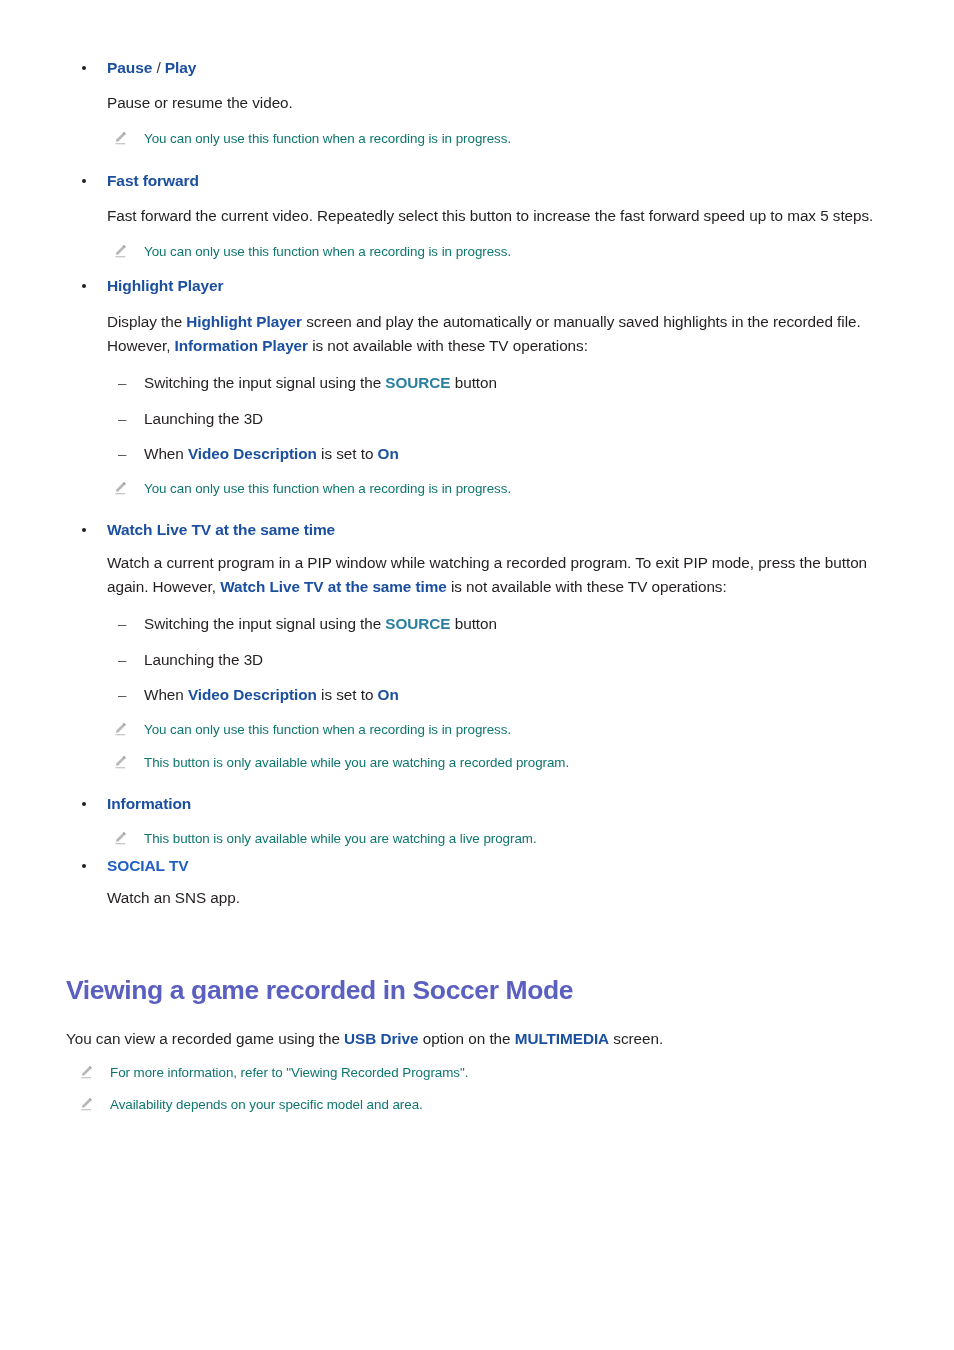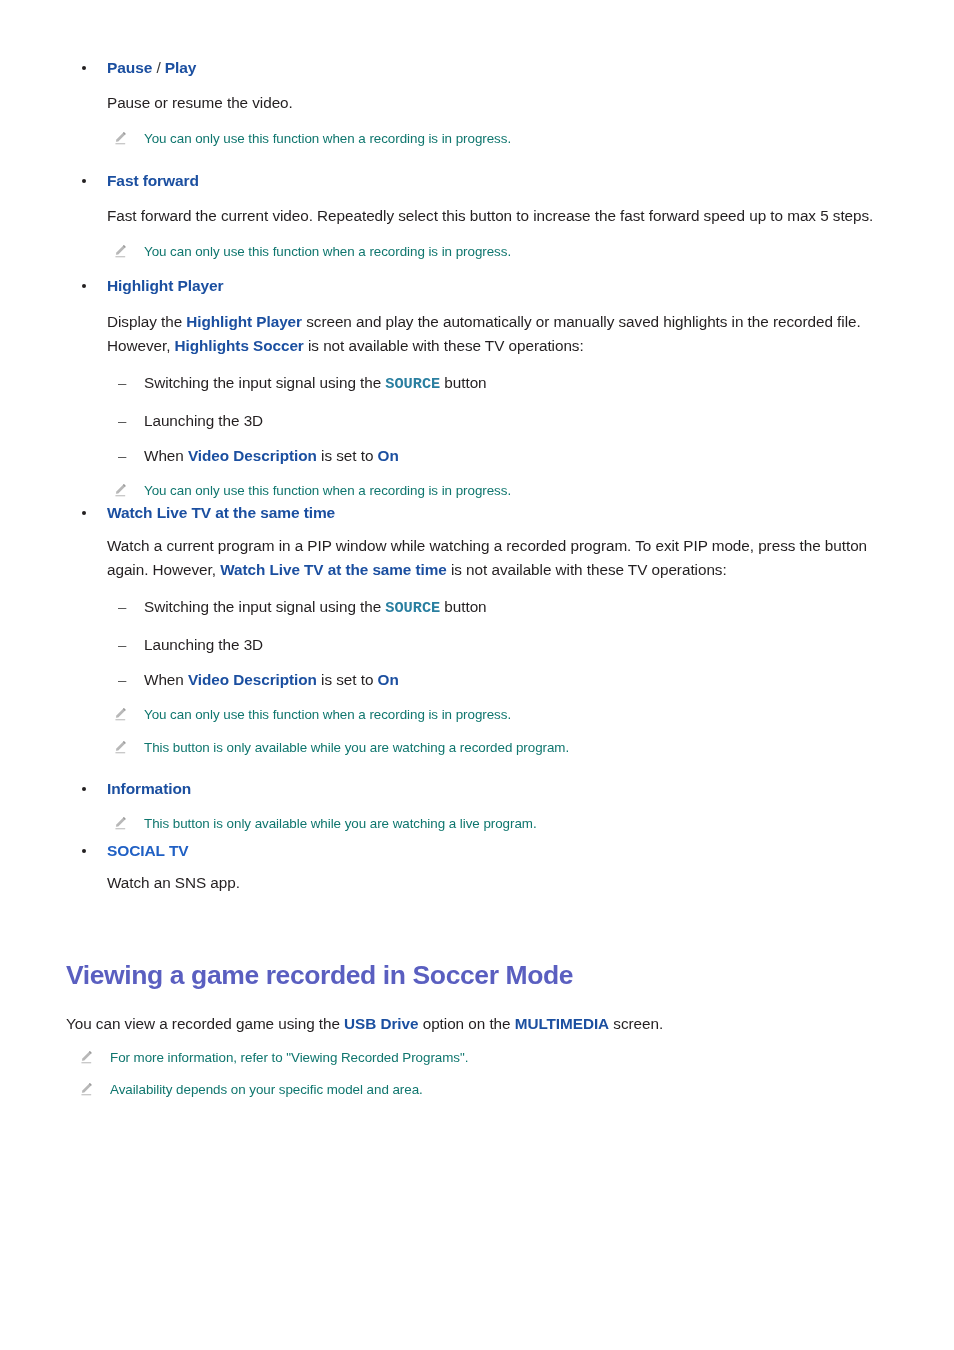--- a/index.html
+++ b/index.html
@@ -97,21 +97,21 @@
     top: 1px;
     width: 15px;
     height: 16px;
     display: block;
   }
   .note.indent-nested .pencil-icon { left: 47px; }
   .note.indent-root   .pencil-icon { left: 13px; }
 
   
   .lnk      { color: #1b4fa0; font-weight: bold; }
-  .lnk-teal { color: #2a7fa0; font-weight: bold; font-family: Liberation Mono, monospace; }
+  .lnk-teal { color: #2a7fa0; font-weight: bold; }
 
   
   .section-heading {
     font-size: 26.5px;
     font-weight: bold;
     color: #5a5fc0;
     letter-spacing: -0.4px;
     line-height: 1.25;
   }
 
@@ -145,39 +145,39 @@
         <path d="M11.6 1.6 L13.6 3.6 L5.6 11.6 L3.1 12.1 L3.6 9.6 Z" fill="#b8b8b8"></path>
         <path d="M11.6 1.6 L13.6 3.6 L12.6 4.6 L10.6 2.6 Z" fill="#9a9a9a"></path>
         <rect x="2.6" y="13.6" width="10.4" height="1.1" fill="#b8b8b8"></rect>
       </svg>
       <span>You can only use this function when a recording is in progress.</span>
     </div>
   </div>
 
   <div class="bullet-block" style="margin-top:12px;">
     <div class="bullet-head">Highlight Player</div>
-    <div class="para top-gap"><span>Display the </span><span class="lnk">Highlight Player</span><span> screen and play the automatically or manually saved highlights in the recorded file. However, </span><span class="lnk">Highlights Soccer</span><span> is not available with these TV operations:</span></div>
+    <div class="para top-gap"><span>Display the </span><span class="lnk">Highlight Player</span><span> screen and play the automatically or manually saved highlights in the recorded file. However, </span><span class="lnk">Information Player</span><span> is not available with these TV operations:</span></div>
 
     <div class="dash-item"><span>Switching the input signal using the </span><span class="lnk-teal">SOURCE</span><span> button</span></div>
 
     <div class="dash-item"><span>Launching the 3D</span></div>
 
     <div class="dash-item"><span>When </span><span class="lnk">Video Description</span><span> is set to </span><span class="lnk">On</span></div>
 
     <div class="note indent-nested">
       <svg class="pencil-icon" viewBox="0 0 16 16">
         <path d="M11.6 1.6 L13.6 3.6 L5.6 11.6 L3.1 12.1 L3.6 9.6 Z" fill="#b8b8b8"></path>
         <path d="M11.6 1.6 L13.6 3.6 L12.6 4.6 L10.6 2.6 Z" fill="#9a9a9a"></path>
         <rect x="2.6" y="13.6" width="10.4" height="1.1" fill="#b8b8b8"></rect>
       </svg>
       <span>You can only use this function when a recording is in progress.</span>
     </div>
   </div>
 
-  <div class="bullet-block" style="">
+  <div class="bullet-block" style="margin-top:19px;">
     <div class="bullet-head">Watch Live TV at the same time</div>
     <div class="para" style="margin-top:9px;"><span>Watch a current program in a PIP window while watching a recorded program. To exit PIP mode, press the button again. However, </span><span class="lnk">Watch Live TV at the same time</span><span> is not available with these TV operations:</span></div>
 
     <div class="dash-item"><span>Switching the input signal using the </span><span class="lnk-teal">SOURCE</span><span> button</span></div>
 
     <div class="dash-item"><span>Launching the 3D</span></div>
 
     <div class="dash-item"><span>When </span><span class="lnk">Video Description</span><span> is set to </span><span class="lnk">On</span></div>
 
     <div class="note indent-nested">

